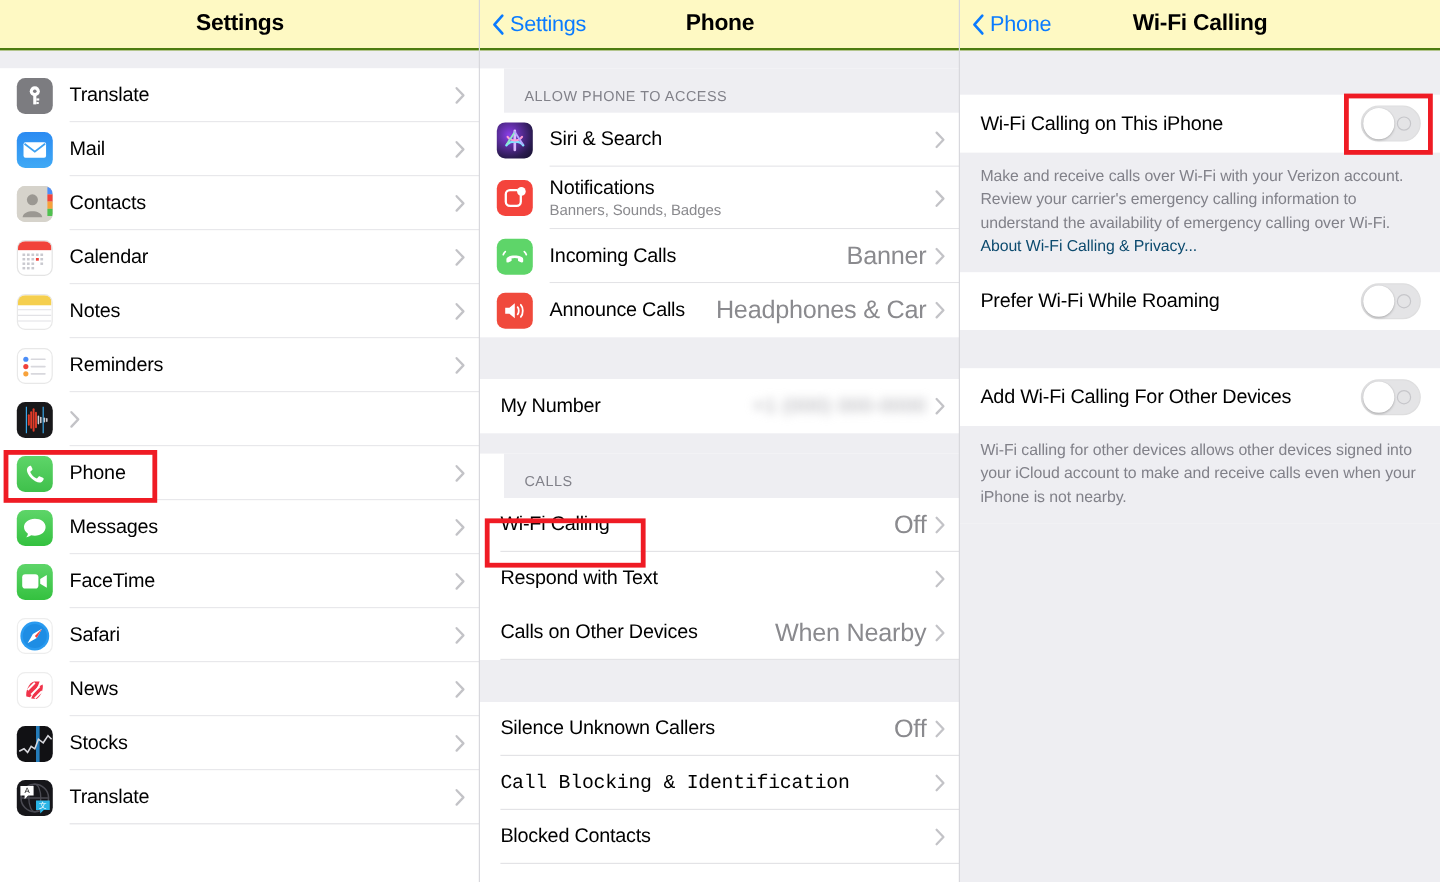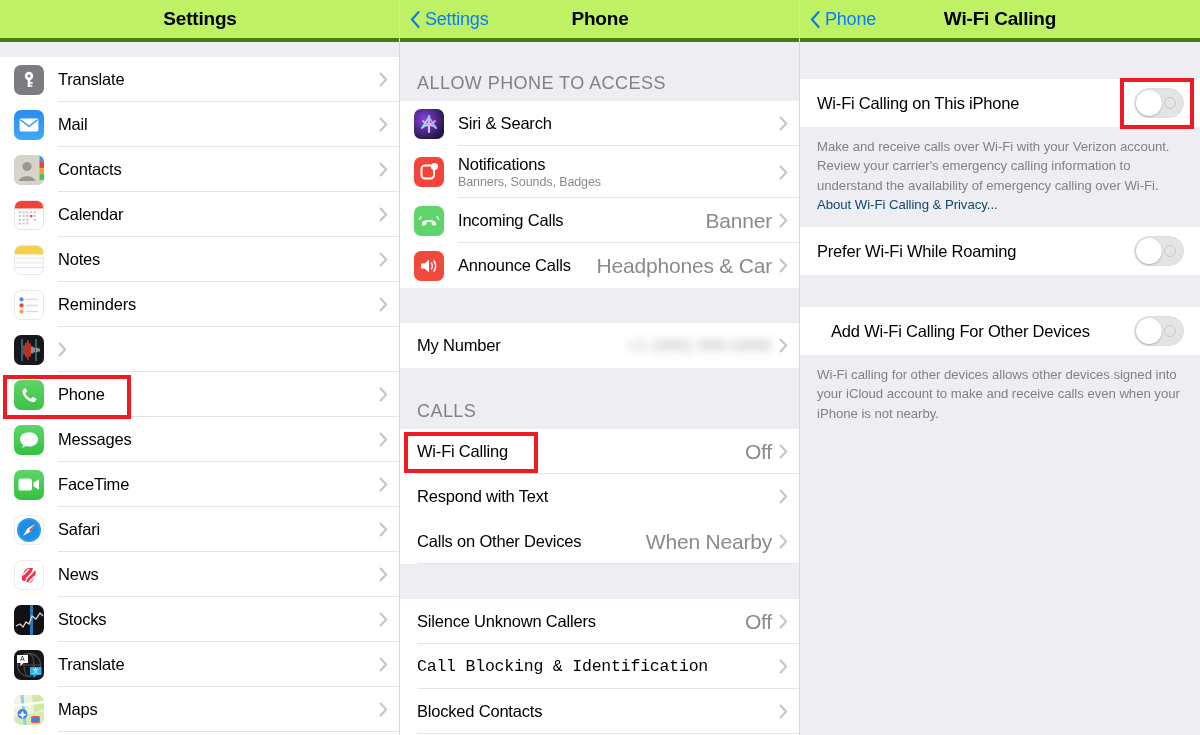--- a/index.html
+++ b/index.html
@@ -11,38 +11,38 @@
   }
   .screen { position: relative; width: 1200px; height: 735px; display: flex; }
   .col { position: relative; width: 400px; height: 735px; background: #ffffff; overflow: hidden; }
   .col-1 { width: 400px; }
   .col-2 { width: 400px; }
   .col-3 { width: 400px; }
   .col-divider { position: absolute; top: 0; width: 1px; height: 735px; background: #d8d8dd; z-index: 30; }
 
   
   .navbar {
-    position: relative; height: 42px; background: #bef264;
-    border-bottom: 4px solid #4d7c0f;
+    position: relative; height: 42px; background: #fef9c3;
+    border-bottom: 2px solid #4d7c0f;
     display: flex; align-items: center; justify-content: center;
   }
   .nav-title { font-size: 19px; font-weight: bold; color: #000; letter-spacing: -0.2px; }
   .nav-back {
     position: absolute; left: 10px; top: 50%; transform: translateY(-50%);
     display: flex; align-items: center; gap: 4px;
     color: #0a7bff; font-size: 18px; letter-spacing: -0.2px;
   }
   .chev-back { width: 11px; height: 18px; flex: 0 0 auto; }
 
   
   .gap { background: #eeeef2; width: 100%; }
   .gap-top { height: 15px; }
   .sec-header {
-    background: #eeeef2; color: #818189; font-size: 18px;
-    letter-spacing: 0.45px; padding: 16px 0 7px 17px; text-transform: uppercase;
+    background: #eeeef2; color: #818189; font-size: 12px;
+    letter-spacing: 0.45px; padding: 16px 0 7px 17px; text-transform: uppercase; margin-left: 20px;
   }
   .row {
     position: relative; display: flex; align-items: center;
     background: #fff; height: 45px; padding-left: 14px; padding-right: 12px;
   }
   .row-sep { position: absolute; left: 58px; right: 0; bottom: 0; height: 1px; background: #e3e3e6; }
   .row-sep.indent-plain { left: 17px; }
   .icon-box {
     width: 30px; height: 30px; border-radius: 7px; flex: 0 0 auto;
     margin-right: 14px; position: relative; overflow: hidden;
@@ -366,41 +366,20 @@
               <text x="21.7" y="23.2" font-size="6.5" fill="#fff" text-anchor="middle" font-family="sans-serif">文</text>
             </svg>
         </div>
         <span class="row-label">Translate</span>
         <svg class="chev" viewBox="0 0 9 15">
             <polyline points="1.5,1.5 7.2,7.5 1.5,13.5" fill="none" stroke="#b9b9be" stroke-width="1.9" stroke-linecap="round" stroke-linejoin="round"></polyline>
           </svg>
         <div class="row-sep"></div>
       </div>
 
-      <div class="row">
-        <div class="icon-box ic-maps">
-          <svg width="30" height="30" viewBox="0 0 30 30">
-              <rect width="30" height="30" fill="#e9f4d9"></rect>
-              <path d="M0 0 L13 0 L7 30 L0 30 Z" fill="#f3f0e4"></path>
-              <path d="M18 0 L30 0 L30 14 L20 18 Z" fill="#cfe8a8"></path>
-              <path d="M0 22 L30 16 L30 30 L0 30 Z" fill="#d7ebb0"></path>
-              <path d="M8 0 L11 30" stroke="#8fd0e8" stroke-width="3" fill="none"></path>
-              <path d="M0 11 L30 7" stroke="#fff" stroke-width="2.4" fill="none"></path>
-              <circle cx="8.5" cy="19" r="5" fill="#3b82f0"></circle>
-              <path d="M8.5 15.4 l1.3 3 3 1.3 -3 1.3 -1.3 3 -1.3 -3 -3 -1.3 3 -1.3 Z" fill="#fff"></path>
-              <rect x="17" y="21" width="9" height="7" rx="1.6" fill="#f05a4a"></rect>
-              <rect x="18.2" y="22.3" width="6.6" height="4.4" rx="1" fill="#3b82f0"></rect>
-            </svg>
-        </div>
-        <span class="row-label">Maps</span>
-        <svg class="chev" viewBox="0 0 9 15">
-            <polyline points="1.5,1.5 7.2,7.5 1.5,13.5" fill="none" stroke="#b9b9be" stroke-width="1.9" stroke-linecap="round" stroke-linejoin="round"></polyline>
-          </svg>
-        <div class="row-sep"></div>
-      </div>
 
     </div>
 
     <div class="redbox" style="left:3px; top:375px; width:128px; height:44px;"></div>
   </div>
 
   <div class="col-divider" style="left:399px;"></div>
 
   <div class="col col-2">
     <div class="navbar">
@@ -582,21 +561,21 @@
       <span class="row-label plain" style="margin-left:3px;">Prefer Wi-Fi While Roaming</span>
       <div class="toggle">
         <div class="offdot"></div>
         <div class="knob"></div>
       </div>
     </div>
 
     <div class="gap" style="height:32px;"></div>
 
     <div class="row" style="height:48px; padding-right:16px;">
-      <span class="row-label plain" style="margin-left:17px;">Add Wi-Fi Calling For Other Devices</span>
+      <span class="row-label plain" style="margin-left:3px;">Add Wi-Fi Calling For Other Devices</span>
       <div class="toggle">
         <div class="offdot"></div>
         <div class="knob"></div>
       </div>
     </div>
 
     <div class="footer-note">Wi-Fi calling for other devices allows other devices signed into your iCloud account to make and receive calls even when your iPhone is not nearby.</div>
 
     <div class="gap" style="height:400px;"></div>
 

